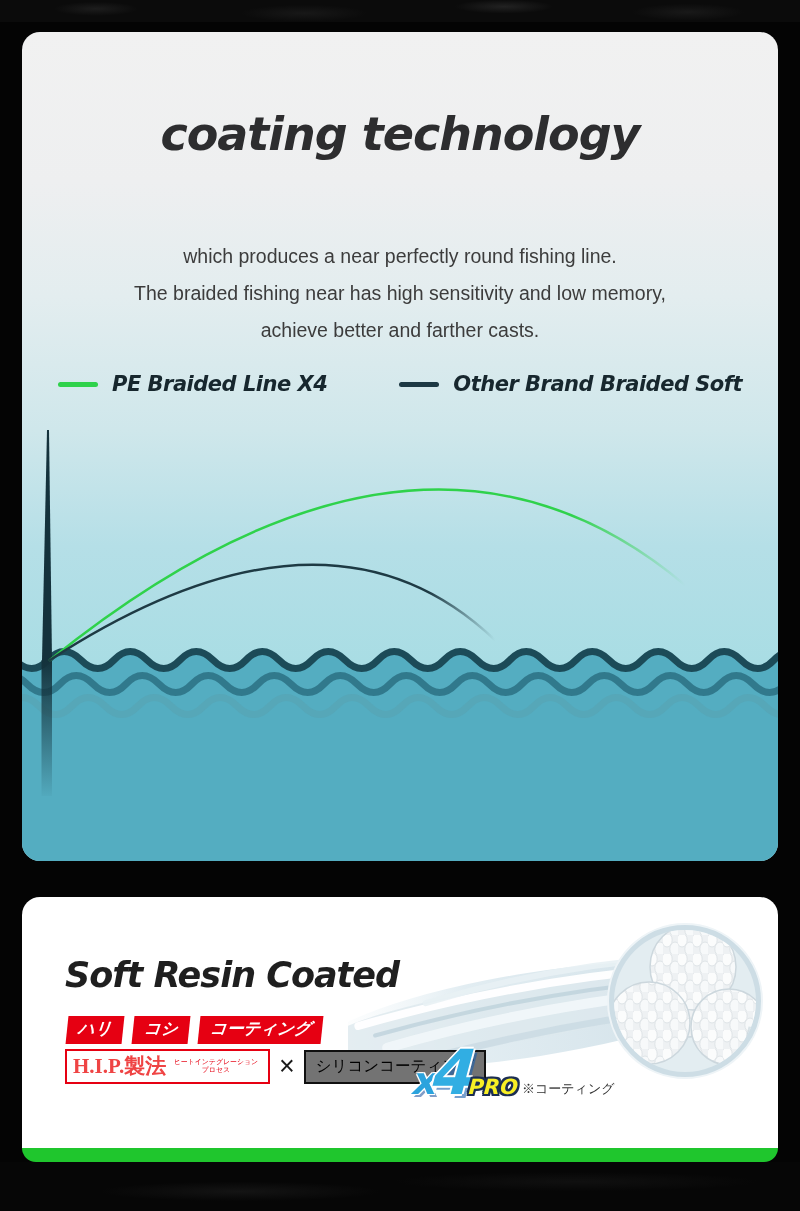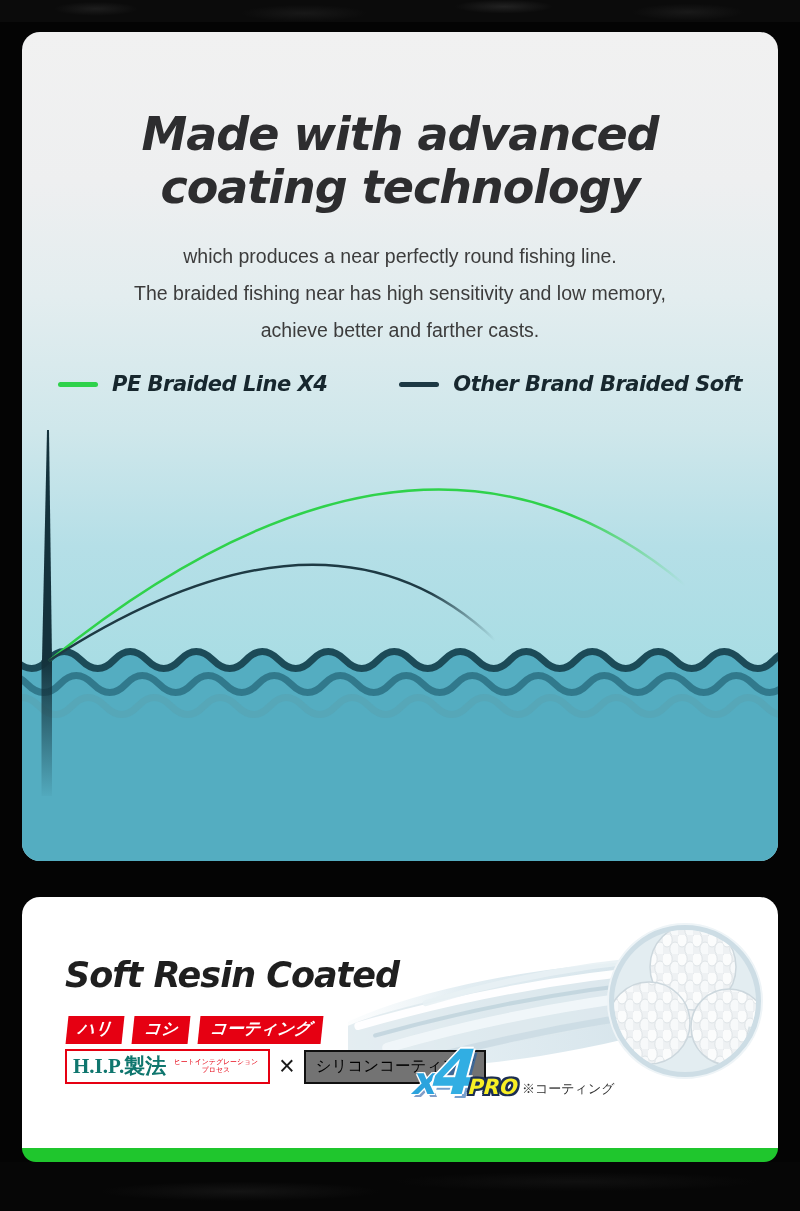--- a/index.html
+++ b/index.html
@@ -76,21 +76,21 @@
   }
   .hip-row{
     position:absolute;left:43px;top:152px;display:flex;align-items:center;gap:9px;
   }
   .hip-box{
     border:2.5px solid #e60012;background:#fff;display:flex;align-items:center;
     padding:1px 6px 2px;gap:4px;
   }
   .hip-main{
     font-family:"Liberation Serif", serif;font-weight:bold;
-    font-size:21px;color:#0f766e;white-space:nowrap;
+    font-size:21px;color:#ef4444;white-space:nowrap;
   }
   .hip-sub{
     font-size:7.5px;line-height:1.25;color:#e60012;text-align:center;
     white-space:nowrap;transform:scale(.92);
   }
   .multiply{
     font-size:27px;color:#1a1a1a;font-weight:400;line-height:1;
   }
   .sil-box{
     border:2px solid #101010;background:#737373;padding:4px 10px 5px;
@@ -133,21 +133,20 @@
   }
 </style>
 </head>
 <body>
 
 <div class="top-strip"></div>
 
 <div class="hero-card">
 
   <div class="hero-title">
-    <span>Made with advanced</span>
     <span>coating technology</span>
   </div>
 
   <div class="hero-paragraph">
     <span>which produces a near perfectly round fishing line.</span>
     <span>The braided fishing near has high sensitivity and low memory,</span>
     <span>achieve better and farther casts.</span>
   </div>
 
   <div class="legend">

